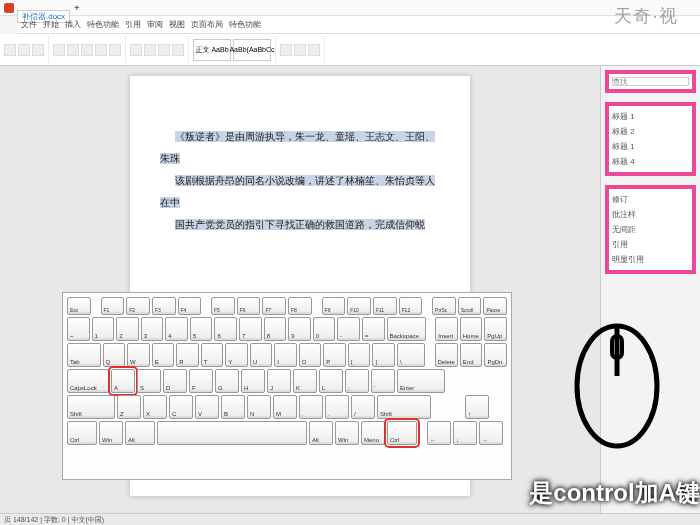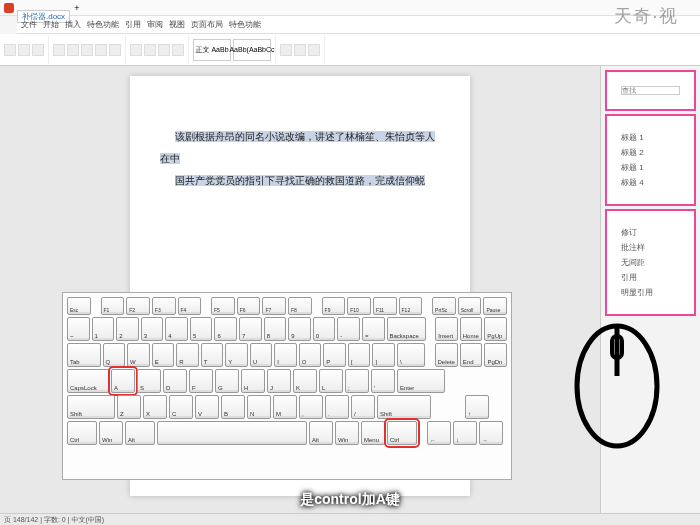--- a/index.html
+++ b/index.html
@@ -12,33 +12,33 @@
   .ribbon-group { display: flex; align-items: center; gap: 2px; height: 28px; border-right: 1px solid #eee; padding-right: 4px; }
   .ribbon-btn { width: 12px; height: 12px; background: #eee; border: 1px solid #ddd; }
   .style-preview { display: flex; gap: 2px; }
   .style-box { width: 38px; height: 22px; border: 1px solid #ccc; display: flex; align-items: center; justify-content: center; font-size: 7px; }
   .workspace { display: flex; height: calc(525px - 16px - 18px - 32px - 12px); }
   .docarea { flex: 1; background: #e8e8e8; display: flex; justify-content: center; padding-top: 10px; }
   .page { width: 340px; height: 420px; background: #fff; box-shadow: 0 0 6px rgba(0,0,0,.2); padding: 50px 30px; font-size: 10px; line-height: 2.2; color: #222; position: relative; }
   .page p { text-indent: 1.5em; }
   .page .hl { background: #c8d4e6; }
   .sidepane { width: 100px; background: #f3f3f3; border-left: 1px solid #ccc; padding: 4px; font-size: 8px; color: #555; }
-  .sidepane-section { border: 2px solid #ec4899; background: #fff; padding: 14px; margin-bottom: 3px; }
+  .sidepane-section { border: 4px solid #ec4899; background: #fff; padding: 3px; margin-bottom: 9px; }
   .nav-item { padding: 2px 0; }
   .statusbar { height: 12px; background: #eaeaea; border-top: 1px solid #ccc; font-size: 7px; color: #555; padding: 0 4px; display: flex; align-items: center; }
   .keyboard-overlay { position: absolute; left: 62px; top: 292px; width: 450px; height: 188px; background: #fdfdfd; border: 1px solid #aaa; padding: 4px; }
   .kb-row { display: flex; gap: 2px; margin-bottom: 2px; }
   .key { background: linear-gradient(#fff,#ececec); border: 1px solid #999; border-radius: 2px; height: 24px; display: flex; align-items: flex-end; justify-content: flex-start; padding: 1px 2px; font-size: 6px; color: #333; box-shadow: inset 0 -2px 0 #ddd; }
   .key.small { height: 18px; font-size: 5px; }
   .w1 { width: 24px; } .w125 { width: 30px; } .w15 { width: 36px; } .w175 { width: 42px; } .w2 { width: 48px; } .w225 { width: 54px; } .w6 { width: 150px; }
   .gap { width: 6px; }
   .highlight-red { outline: 2px solid #e03030; outline-offset: 1px; }
   .mouse-overlay { position: absolute; right: 32px; top: 306px; width: 102px; height: 150px; }
   .watermark { position: absolute; right: 22px; top: 4px; font-size: 18px; color: #777; font-weight: 300; letter-spacing: 1px; opacity: .65; }
-  .caption { position: absolute; left: 0; right: 0; bottom: 16px; text-align: center; font-size: 14px; color: #fff; font-weight: 700; text-shadow: 0 0 4px #000, 0 0 6px #000; }
+  .caption { position: absolute; left: 0; right: 0; bottom: 16px; text-align: right; font-size: 24px; color: #fff; font-weight: 700; text-shadow: 0 0 4px #000, 0 0 6px #000; }
 </style>
 </head>
 <body>
 
 <div class="titlebar">
   <div class="icon"></div>
   <span class="tabname">补偿器.docx</span>
   <span style="margin-left:4px">+</span>
 </div>
 
@@ -80,20 +80,21 @@
   <div class="ribbon-group">
     <div class="ribbon-btn"></div>
     <div class="ribbon-btn"></div>
     <div class="ribbon-btn"></div>
   </div>
 </div>
 
 <div class="workspace">
   <div class="docarea">
     <div class="page">
+      <p><span class="hl">《叛逆者》是由周游执导，朱</span><span class="hl">一龙、童瑶、王志文、王阳、朱珠</span></p>
       <p><span class="hl">该剧根据舟昂的同名小说改编，讲述了林楠笙、朱怡贞等人在中</span></p>
       <p><span class="hl">国共产党党员的指引下</span><span class="hl">寻找正确的救国道路，完成信仰蜕</span></p>
     </div>
   </div>
   <div class="sidepane">
     <div class="sidepane-section">
       <input style="width: 100%; font-size: 7px; border: 1px solid rgb(204, 204, 204);" placeholder="查找">
     </div>
     <div class="sidepane-section">
       <div class="nav-item">标题 1</div>

